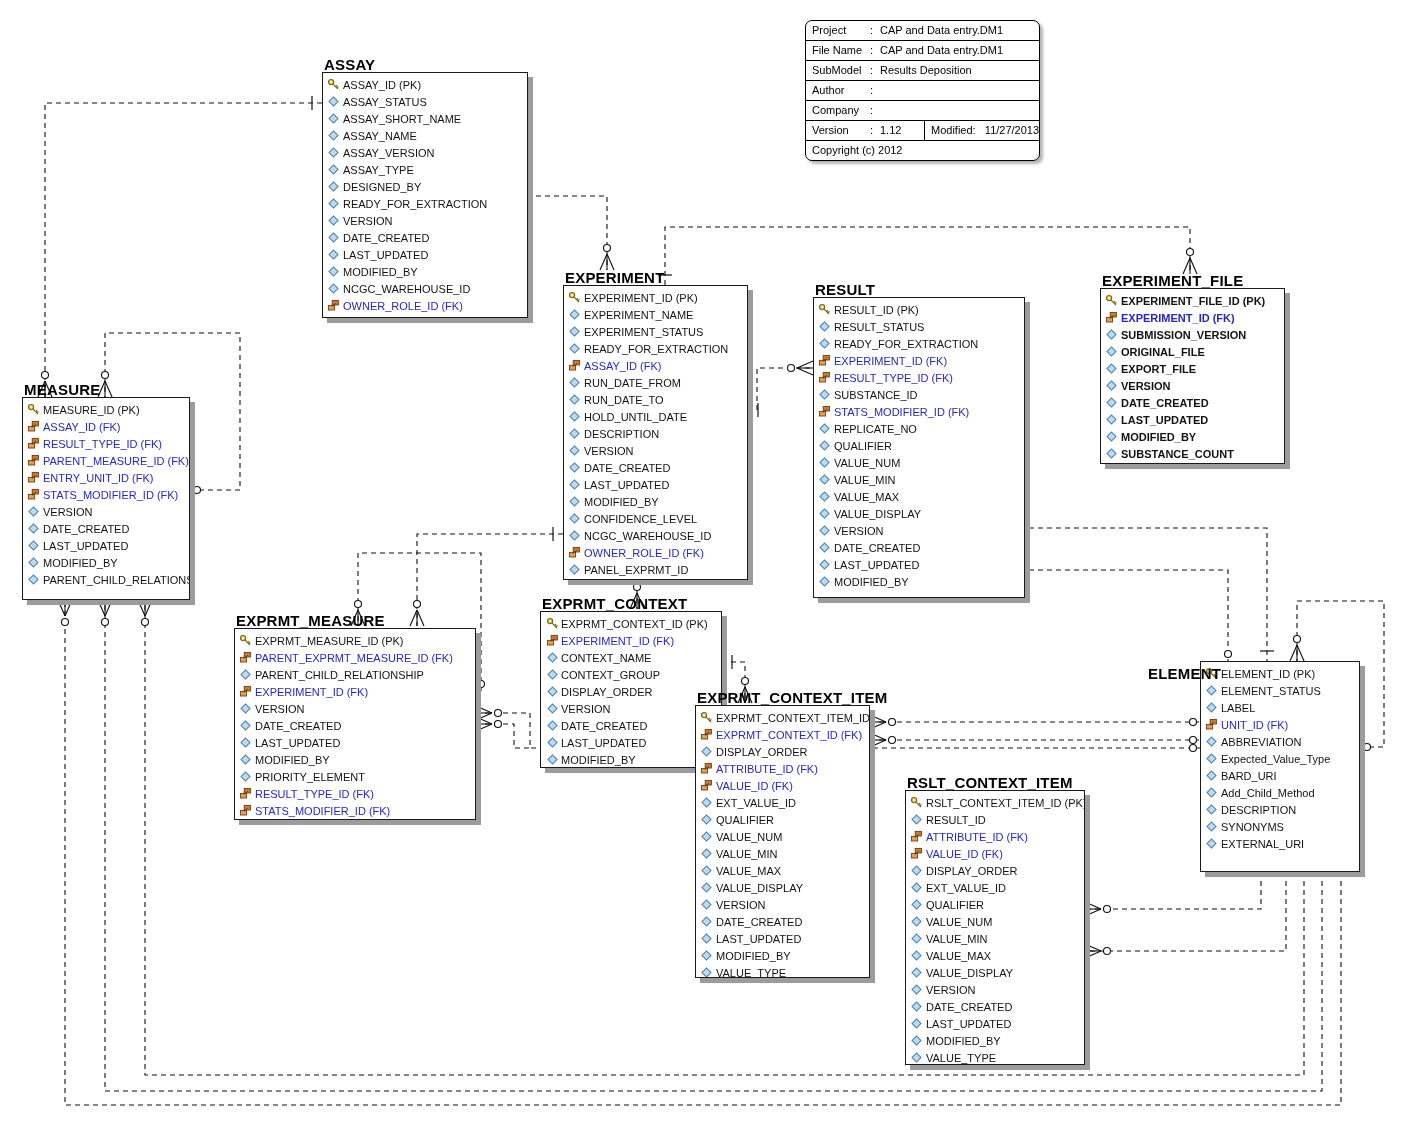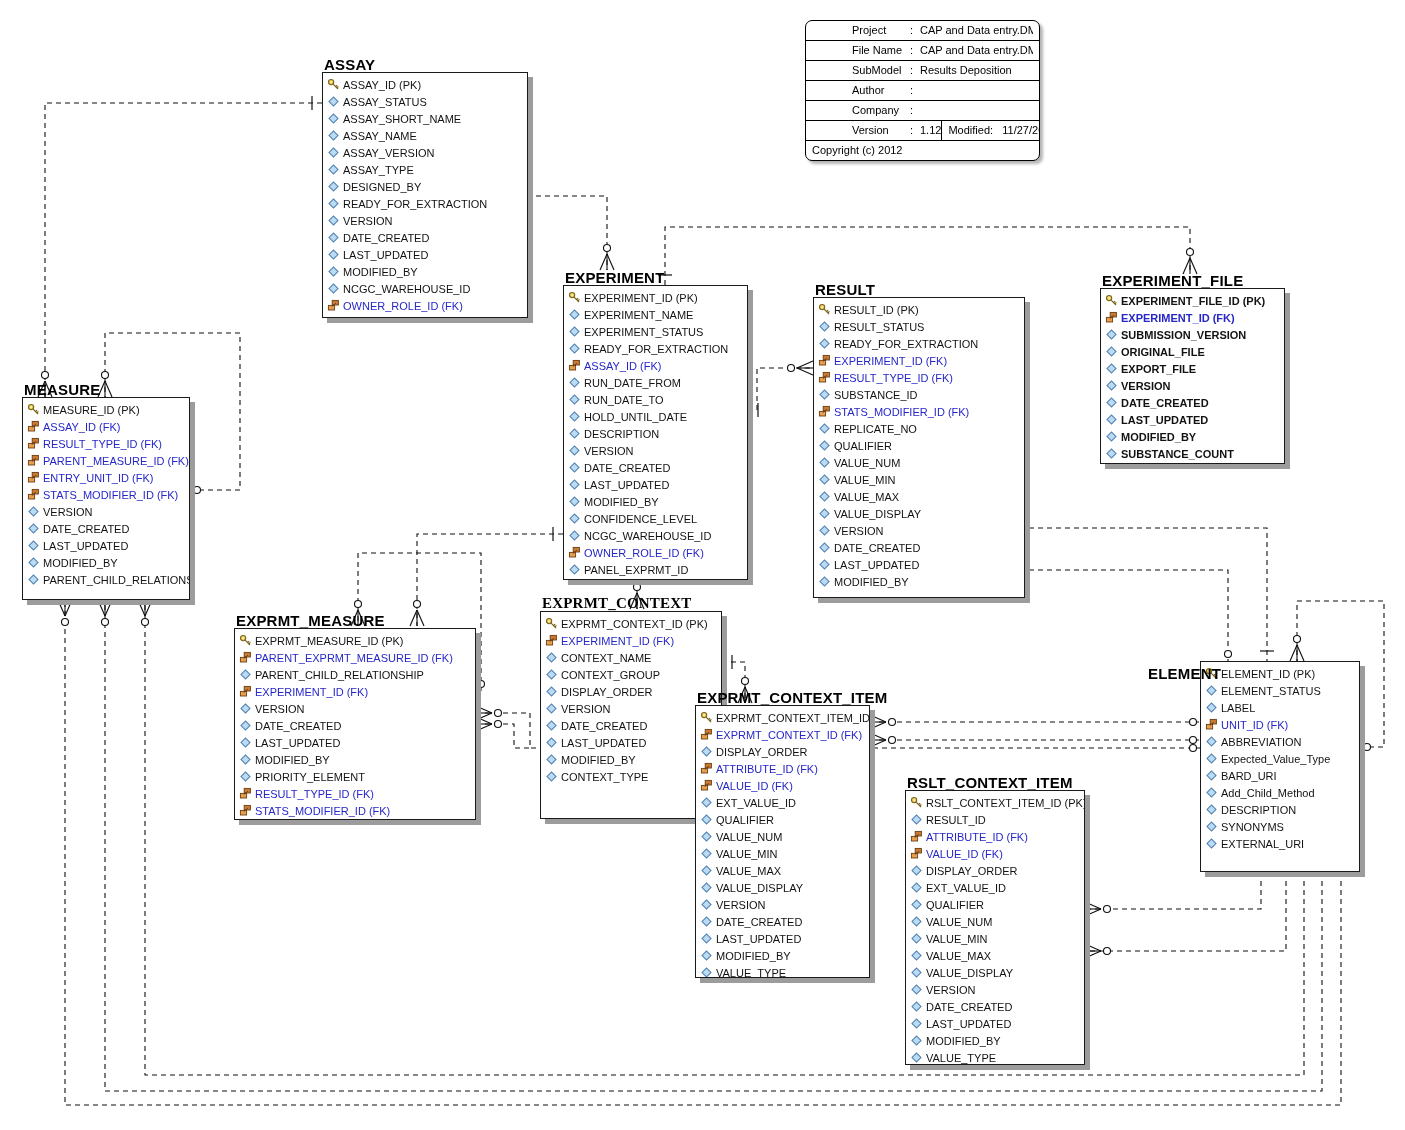--- a/index.html
+++ b/index.html
@@ -13,21 +13,21 @@
           white-space:nowrap;z-index:3;letter-spacing:.2px;}
   .frow{display:flex;align-items:center;height:17px;white-space:nowrap;
         overflow:hidden;font-size:11px;color:#121212;}
   .frow .ficon{flex:0 0 14px;width:14px;height:13px;margin-right:2px;}
   .frow.fk .ftxt{color:#2626c9;}
   .infobox{position:absolute;left:805px;top:20px;width:233px;background:#fff;
            border:1.6px solid #000;border-radius:7px;box-shadow:3px 3px 3px #b5b5b5;
            font-size:11px;color:#000;overflow:hidden;z-index:4;}
   .ibrow{display:flex;border-bottom:1px solid #000;padding:2px 6px;height:15px;line-height:15px;}
   .ibrow:last-child{border-bottom:none;}
-  .iblabel{width:58px;flex:0 0 58px;margin-left:40px;}
+  .iblabel{width:58px;flex:0 0 58px;}
   .ibsep{width:10px;flex:0 0 10px;}
   .ibval{flex:1;white-space:nowrap;overflow:hidden;}
   .ibver{display:flex;border-bottom:1px solid #000;height:19px;}
   .ibver .left{display:flex;flex:0 0 112px;padding:2px 0 2px 6px;line-height:15px;}
   .ibver .right{flex:1;border-left:1px solid #000;padding:2px 0 2px 6px;line-height:15px;white-space:nowrap;}
 </style>
 </head>
 <body>
 
 <div class="canvas">
@@ -736,22 +736,22 @@
         </div>
         <div class="frow fk">
           <span class="ficon"><svg viewBox="0 0 13 13" width="13" height="13">
               <rect x="5.2" y="1.4" width="6.2" height="4.6" fill="#c97b36" stroke="#6b3d10" stroke-width="0.9"></rect>
               <rect x="1.4" y="6.4" width="6.2" height="4.6" fill="#e8a050" stroke="#6b3d10" stroke-width="0.9"></rect>
               <path d="M4.8 7.6 L8.8 4.2" stroke="#6b3d10" stroke-width="1"></path>
             </svg></span>
           <span class="ftxt">STATS_MODIFIER_ID (FK)</span>
         </div>
       </div>
-      <div class="etitle" style="left: 542px; top: 595px; font-family: Liberation Serif, serif;">EXPRMT_CONTEXT</div>
-      <div class="entity" style="left: 540px; top: 611px; width: 182px; height: 208px;">
+      <div class="etitle" style="left: 542px; top: 595px;">EXPRMT_CONTEXT</div>
+      <div class="entity" style="left: 540px; top: 611px; width: 182px; height: 157px; text-align: right;">
         <div class="frow">
           <span class="ficon"><svg viewBox="0 0 13 13" width="13" height="13">
               <circle cx="4.1" cy="4.1" r="2.6" fill="#f0d060" stroke="#7a651a" stroke-width="1.1"></circle>
               <circle cx="4.1" cy="4.1" r="0.9" fill="#fff8d0"></circle>
               <path d="M6.1 6.1 L11 11 M8.6 8.6 L10.1 7.1 M9.9 9.9 L11.4 8.4" stroke="#7a651a" stroke-width="1.2" fill="none"></path>
             </svg></span>
           <span class="ftxt">EXPRMT_CONTEXT_ID (PK)</span>
         </div>
         <div class="frow fk">
           <span class="ficon"><svg viewBox="0 0 13 13" width="13" height="13">

